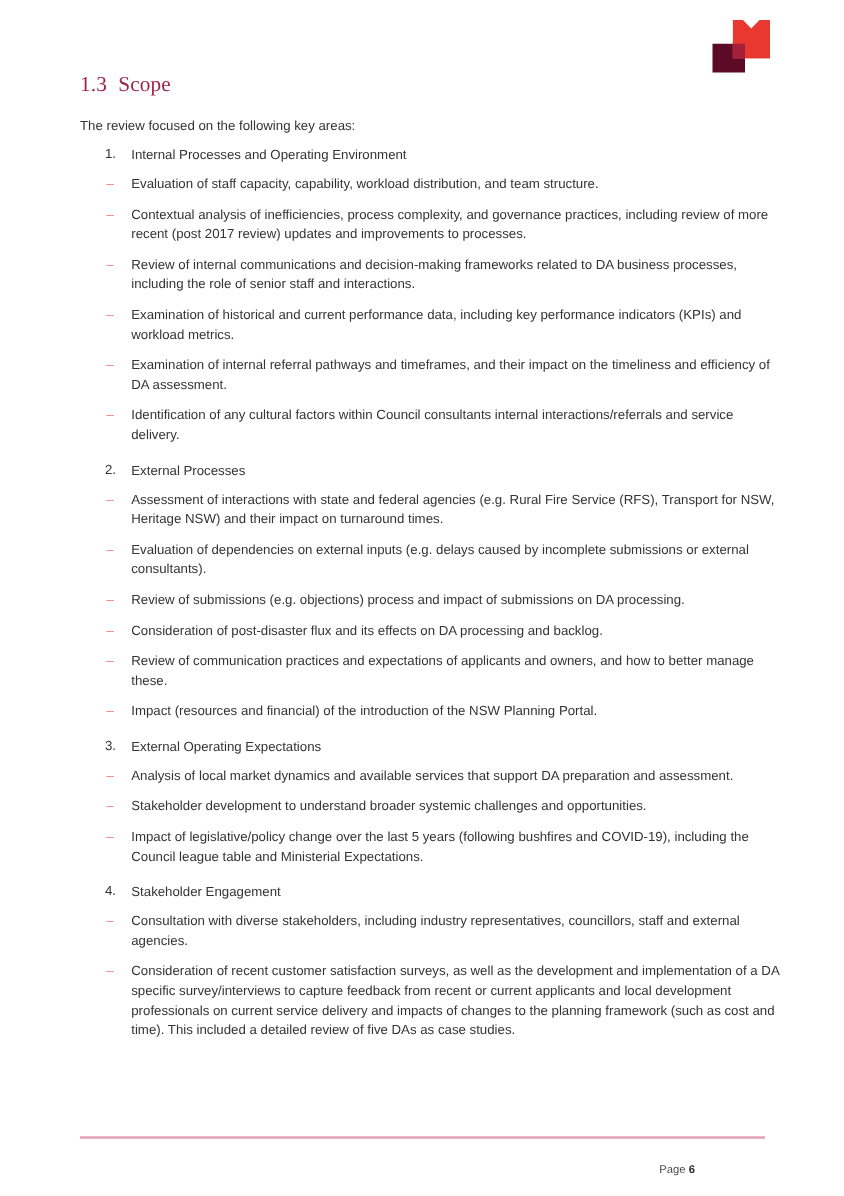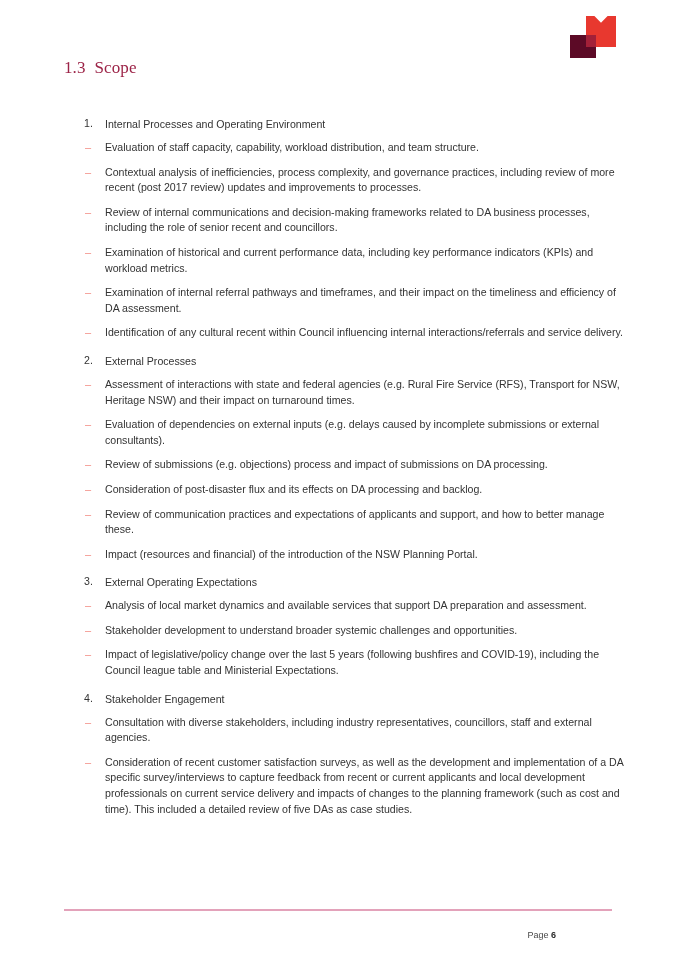--- a/index.html
+++ b/index.html
@@ -163,50 +163,51 @@
   <div class="logo">
     <div class="logo-square-dark"></div>
     <div class="logo-m"></div>
     <div class="logo-overlap"></div>
   </div>
 
   <div class="heading">
     <span class="num">1.3</span><span class="ttl">Scope</span>
   </div>
 
+  <div class="intro">The review focused on the following key areas:</div>
 
   <div class="content" id="content-root">
       <div class="num-item">
         <span class="marker">1.</span>
         <span class="num-label">Internal Processes and Operating Environment</span>
       </div>
       <div class="sub-list">
         <div class="sub-item">
           <span class="dash">–</span>
           <span class="sub-text">Evaluation of staff capacity, capability, workload distribution, and team structure.</span>
         </div>
         <div class="sub-item">
           <span class="dash">–</span>
           <span class="sub-text">Contextual analysis of inefficiencies, process complexity, and governance practices, including review of more recent (post 2017 review) updates and improvements to processes.</span>
         </div>
         <div class="sub-item">
           <span class="dash">–</span>
-          <span class="sub-text">Review of internal communications and decision-making frameworks related to DA business processes, including the role of senior recent and councillors.</span>
+          <span class="sub-text">Review of internal communications and decision-making frameworks related to DA business processes, including the role of senior staff and interactions.</span>
         </div>
         <div class="sub-item">
           <span class="dash">–</span>
           <span class="sub-text">Examination of historical and current performance data, including key performance indicators (KPIs) and workload metrics.</span>
         </div>
         <div class="sub-item">
           <span class="dash">–</span>
           <span class="sub-text">Examination of internal referral pathways and timeframes, and their impact on the timeliness and efficiency of DA assessment.</span>
         </div>
         <div class="sub-item">
           <span class="dash">–</span>
-          <span class="sub-text">Identification of any cultural recent within Council influencing internal interactions/referrals and service delivery.</span>
+          <span class="sub-text">Identification of any cultural factors within Council consultants internal interactions/referrals and service delivery.</span>
         </div>
       </div>
       <div class="num-item">
         <span class="marker">2.</span>
         <span class="num-label">External Processes</span>
       </div>
       <div class="sub-list">
         <div class="sub-item">
           <span class="dash">–</span>
           <span class="sub-text">Assessment of interactions with state and federal agencies (e.g. Rural Fire Service (RFS), Transport for NSW, Heritage NSW) and their impact on turnaround times.</span>
@@ -218,21 +219,21 @@
         <div class="sub-item">
           <span class="dash">–</span>
           <span class="sub-text">Review of submissions (e.g. objections) process and impact of submissions on DA processing.</span>
         </div>
         <div class="sub-item">
           <span class="dash">–</span>
           <span class="sub-text">Consideration of post-disaster flux and its effects on DA processing and backlog.</span>
         </div>
         <div class="sub-item">
           <span class="dash">–</span>
-          <span class="sub-text">Review of communication practices and expectations of applicants and support, and how to better manage these.</span>
+          <span class="sub-text">Review of communication practices and expectations of applicants and owners, and how to better manage these.</span>
         </div>
         <div class="sub-item">
           <span class="dash">–</span>
           <span class="sub-text">Impact (resources and financial) of the introduction of the NSW Planning Portal.</span>
         </div>
       </div>
       <div class="num-item">
         <span class="marker">3.</span>
         <span class="num-label">External Operating Expectations</span>
       </div>

